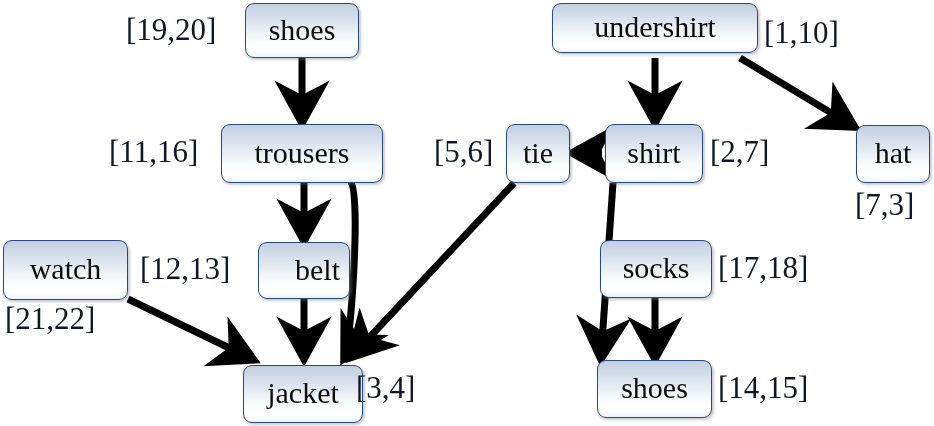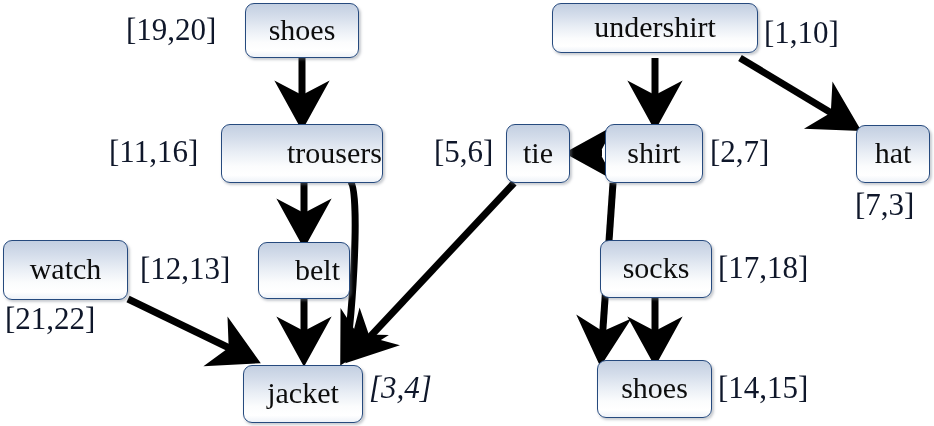--- a/index.html
+++ b/index.html
@@ -81,21 +81,21 @@
       </g>
   </svg>
 
   <div id="nodes-group">
       <div class="node" style="left: 245px; top: 3px; width: 114px; height: 55px; font-size: 30px;">
         <span class="node-label">shoes</span>
       </div>
       <div class="node" style="left: 552px; top: 3px; width: 206px; height: 50px; font-size: 30px;">
         <span class="node-label">undershirt</span>
       </div>
-      <div class="node" style="left: 221px; top: 124px; width: 162px; height: 59px; font-size: 30px; justify-content: flex-end;">
+      <div class="node" style="left: 221px; top: 124px; width: 162px; height: 59px; font-size: 30px;">
         <span class="node-label">trousers</span>
       </div>
       <div class="node" style="left: 506px; top: 124px; width: 64px; height: 59px; font-size: 30px;">
         <span class="node-label">tie</span>
       </div>
       <div class="node" style="left: 605px; top: 124px; width: 98px; height: 59px; font-size: 30px; align-items: center;">
         <span class="node-label">shirt</span>
       </div>
       <div class="node" style="left: 856px; top: 125px; width: 74px; height: 58px; font-size: 30px;">
         <span class="node-label">hat</span>
@@ -119,17 +119,17 @@
   <div id="intervals-group">
       <div class="interval" style="left: 126px; top: 14px; font-size: 31px;">[19,20]</div>
       <div class="interval" style="left: 764px; top: 17px; font-size: 31px;">[1,10]</div>
       <div class="interval" style="left: 109px; top: 136px; font-size: 31px;">[11,16]</div>
       <div class="interval" style="left: 434px; top: 136px; font-size: 31px;">[5,6]</div>
       <div class="interval" style="left: 710px; top: 136px; font-size: 31px;">[2,7]</div>
       <div class="interval" style="left: 855px; top: 189px; font-size: 31px;">[7,3]</div>
       <div class="interval" style="left: 140px; top: 253px; font-size: 31px;">[12,13]</div>
       <div class="interval" style="left: 718px; top: 252px; font-size: 31px;">[17,18]</div>
       <div class="interval" style="left: 5px; top: 303px; font-size: 31px;">[21,22]</div>
-      <div class="interval" style="left: 369px; top: 372px; font-size: 31px; font-style: italic;">[3,4]</div>
+      <div class="interval" style="left: 356px; top: 372px; font-size: 31px;">[3,4]</div>
       <div class="interval" style="left: 718px; top: 372px; font-size: 31px;">[14,15]</div>
     </div>
 
 </div>
 
 </body></html>

